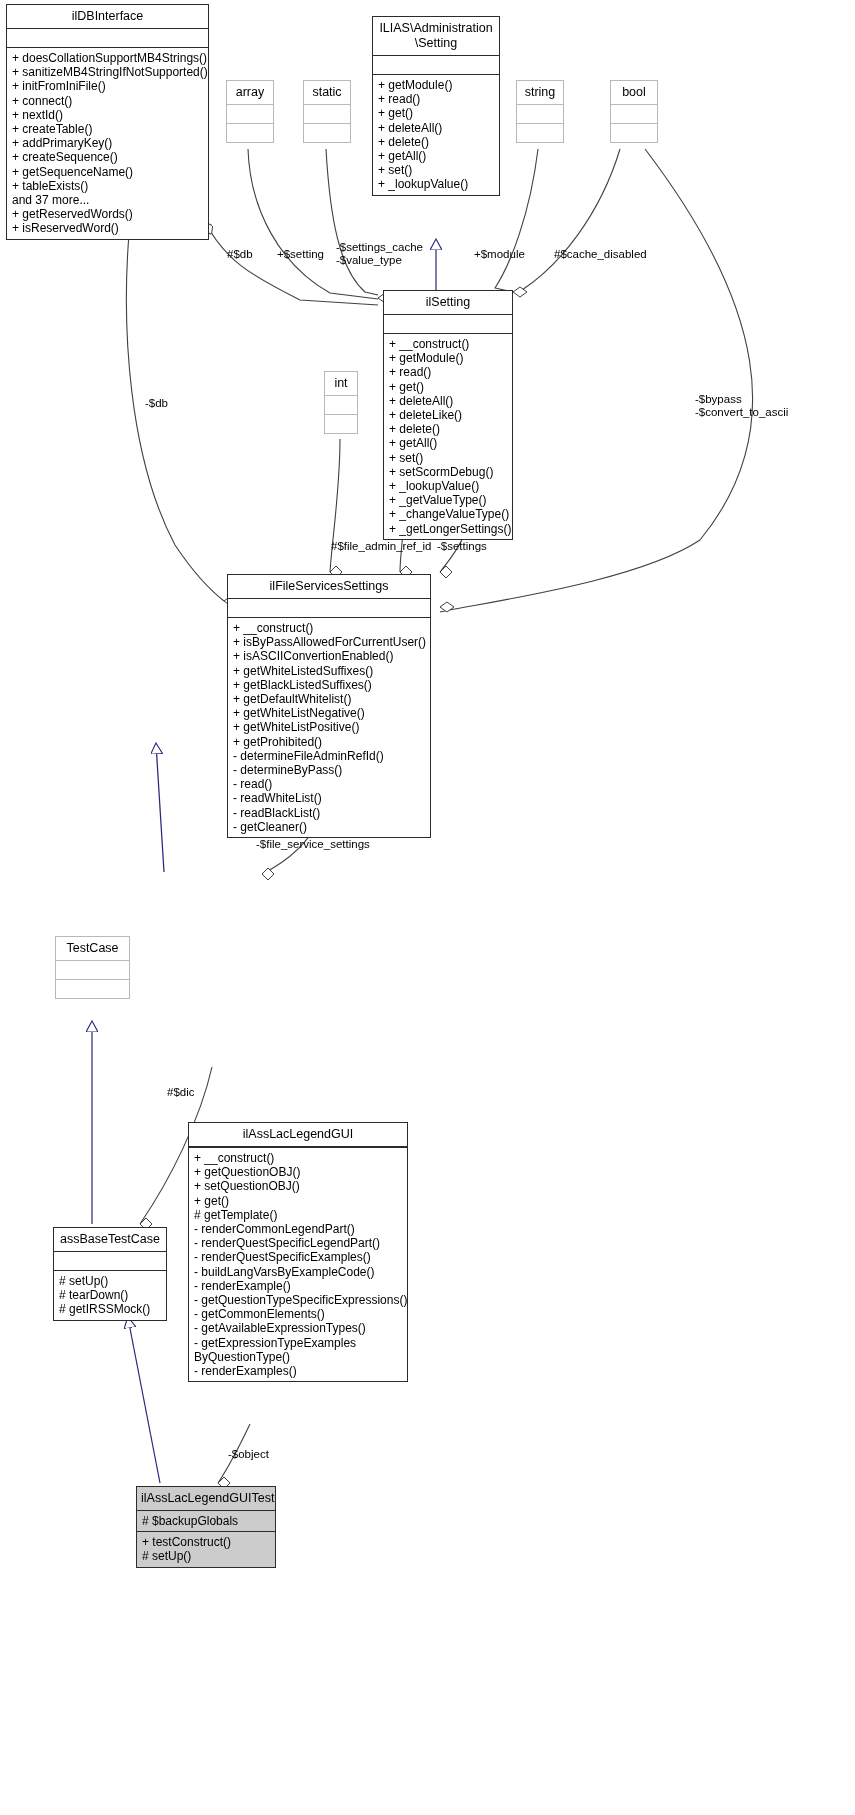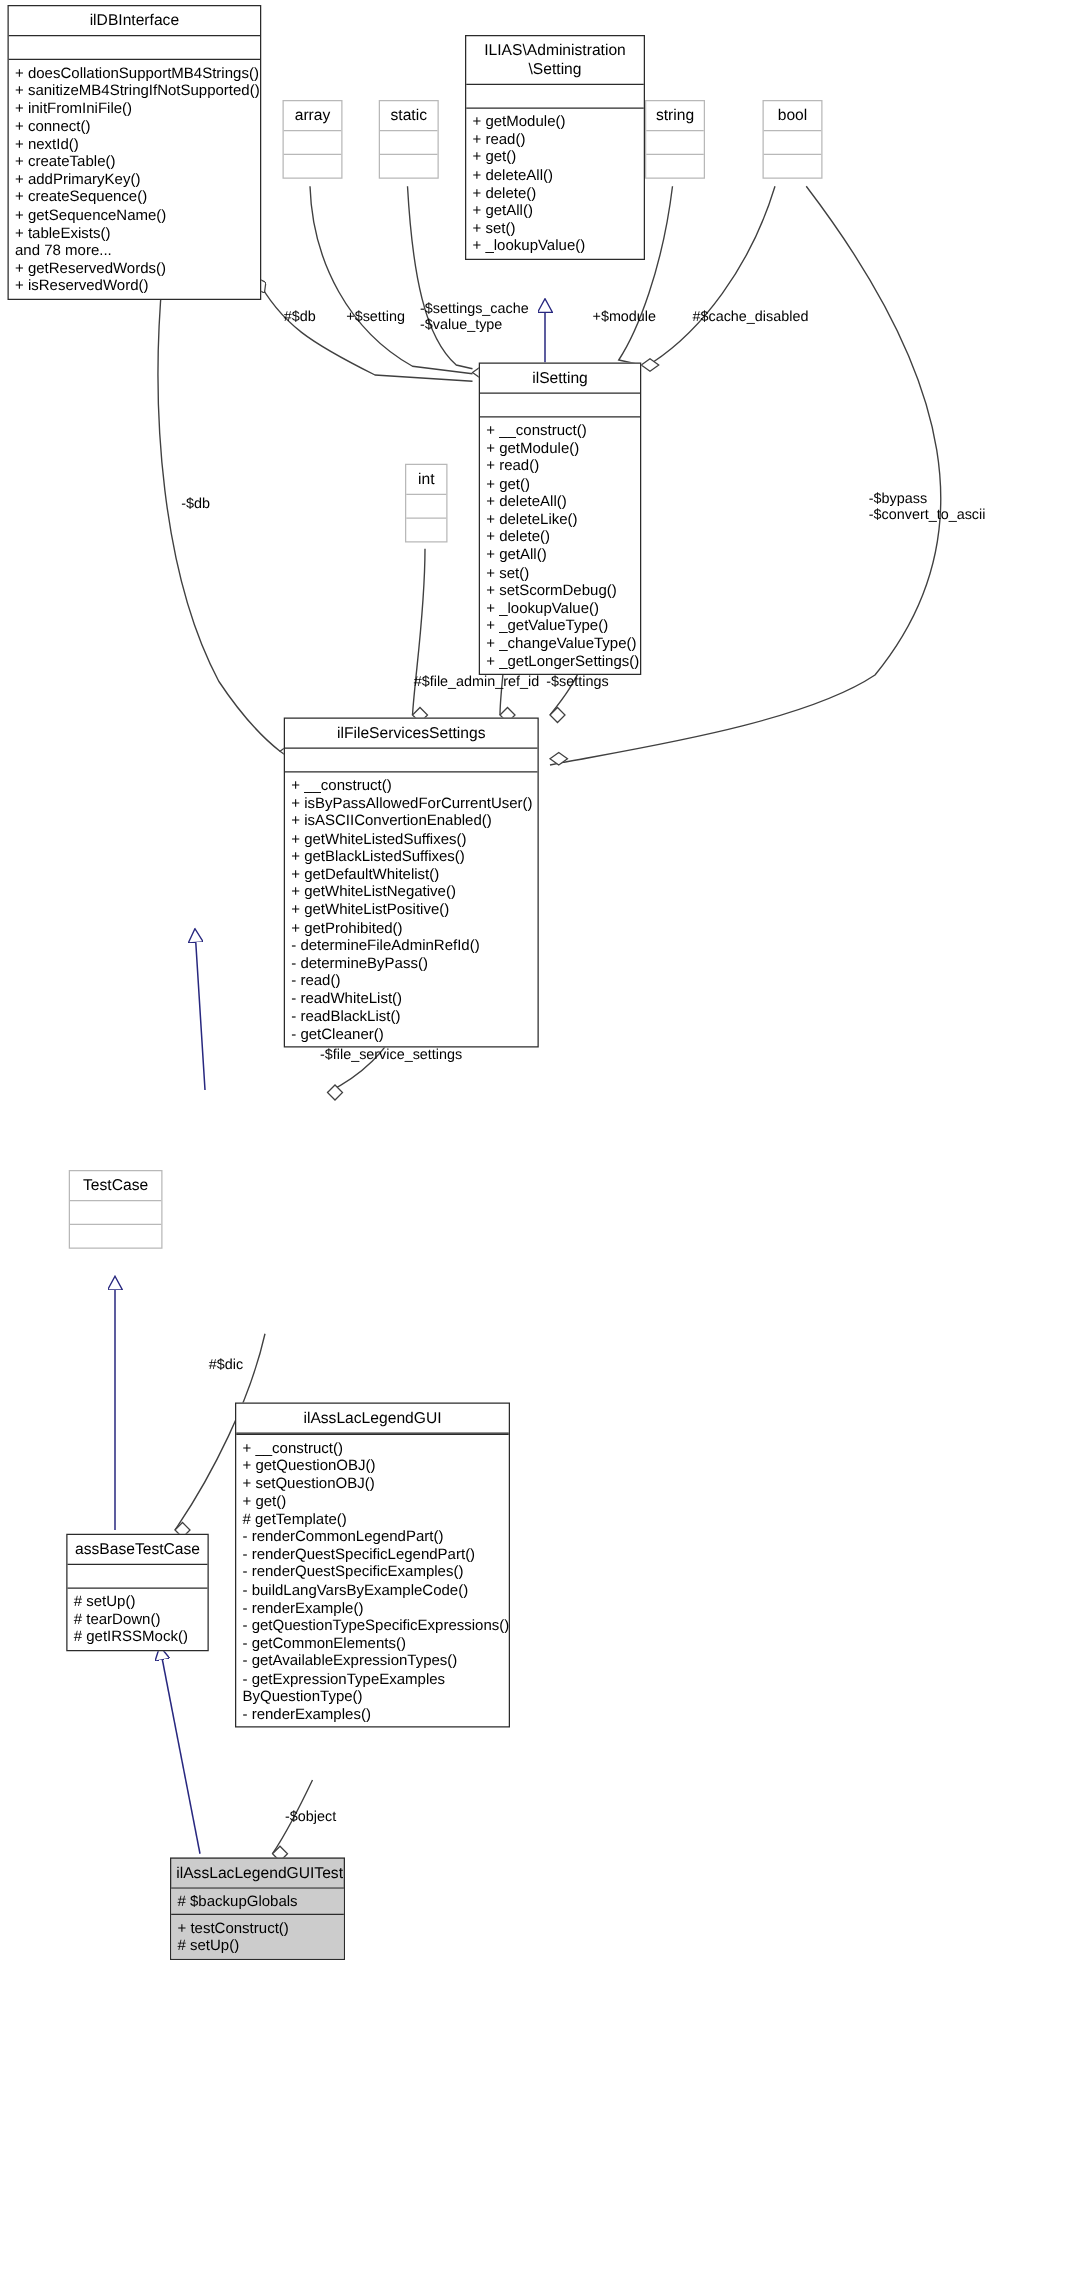--- a/index.html
+++ b/index.html
@@ -104,42 +104,42 @@
     <div class="sect">+ doesCollationSupportMB4Strings()
 + sanitizeMB4StringIfNotSupported()
 + initFromIniFile()
 + connect()
 + nextId()
 + createTable()
 + addPrimaryKey()
 + createSequence()
 + getSequenceName()
 + tableExists()
-and 78 more...
+and 37 more...
 + getReservedWords()
 + isReservedWord()</div>
   </div>
 
   <div class="node light" style="left:226px;top:80px;width:48px;">
     <div class="title">array</div>
     <div class="divider"></div>
     <div class="sect empty"></div>
     <div class="divider"></div>
     <div class="sect empty"></div>
   </div>
 
   <div class="node light" style="left:303px;top:80px;width:48px;">
     <div class="title">static</div>
     <div class="divider"></div>
     <div class="sect empty"></div>
     <div class="divider"></div>
     <div class="sect empty"></div>
   </div>
 
-  <div class="node strong" style="left:372px;top:28px;width:144px;">
+  <div class="node strong" style="left:372px;top:16px;width:128px;">
     <div class="title">ILIAS\Administration
 \Setting</div>
     <div class="divider"></div>
     <div class="sect empty"></div>
     <div class="divider"></div>
     <div class="sect">+ getModule()
 + read()
 + get()
 + deleteAll()
 + delete()

